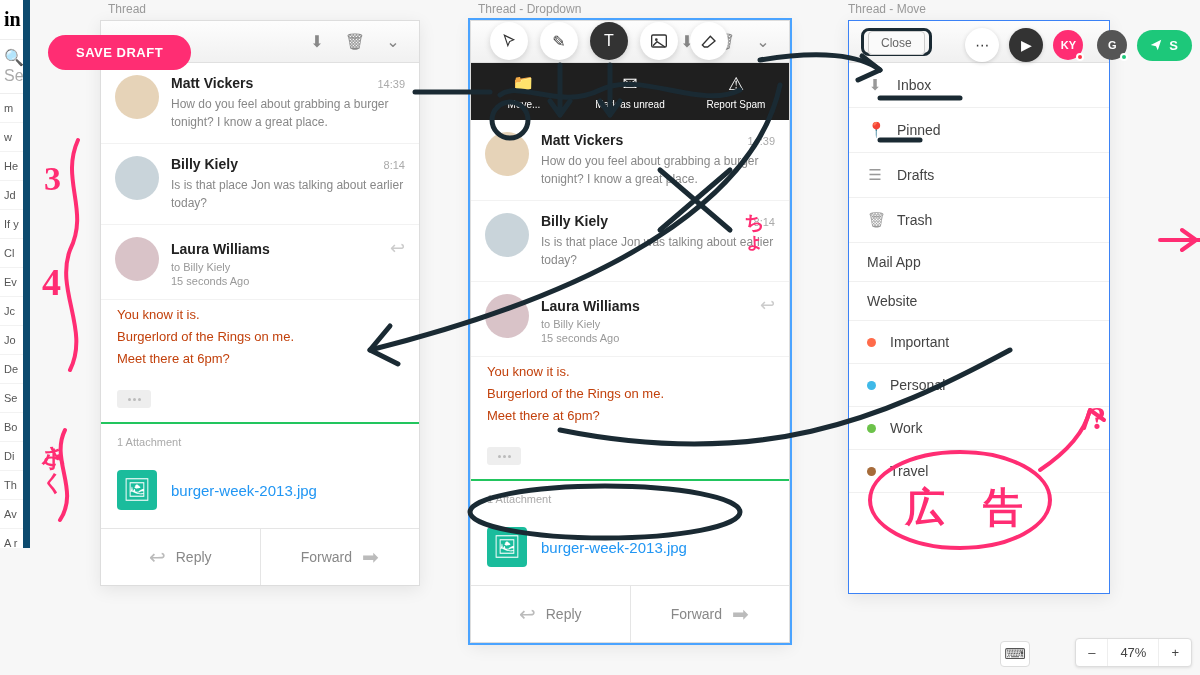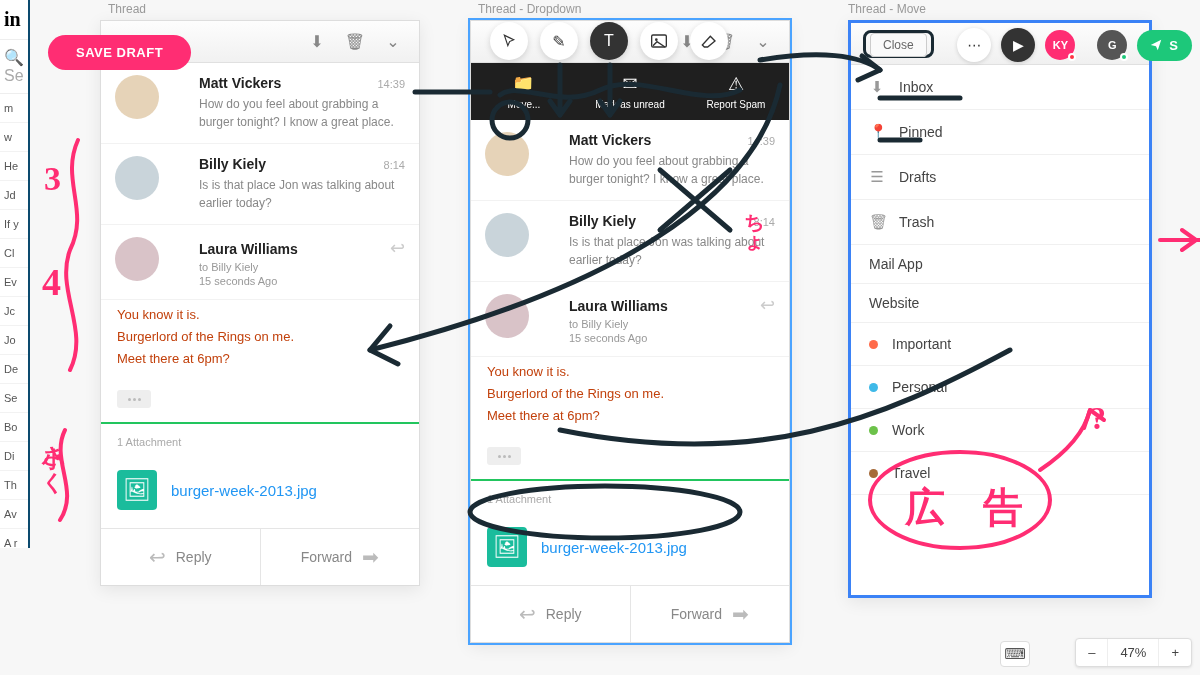--- a/index.html
+++ b/index.html
@@ -1,19 +1,19 @@
 <!DOCTYPE html>
 <html><head>
 <meta charset="utf-8">
 <style>
 * { margin: 0; padding: 0; box-sizing: border-box; font-family: -apple-system, BlinkMacSystemFont, "Segoe UI", Helvetica, Arial, sans-serif; }
 body { width: 1200px; height: 675px; background: #f7f7f7; position: relative; overflow: hidden; }
 
 
-.left-sliver { position: absolute; left: 0; top: 0; width: 30px; height: 548px; background: #fff; border-right: 2px solid #0c4a6e; overflow: hidden; }
+.left-sliver { position: absolute; left: 0; top: 0; width: 30px; height: 548px; background: #fff; border-right: 7px solid #0c4a6e; overflow: hidden; }
 .left-sliver .logo { font-family: cursive; font-weight: bold; font-size: 20px; padding: 8px 4px; border-bottom: 1px solid #eee; }
 .left-sliver .row { font-size: 11px; color: #555; padding: 8px 4px; border-bottom: 1px solid #f2f2f2; white-space: nowrap; }
 .left-sliver .search { padding: 8px 4px; color: #aaa; font-size: 16px; border-bottom: 1px solid #eee; }
 
 
 .artboard-label { position: absolute; font-size: 12px; color: #999; }
 
 
 .save-draft { position: absolute; left: 48px; top: 35px; background: #ff2d73; color: #fff; border-radius: 20px; padding: 10px 28px; font-size: 13px; font-weight: 600; letter-spacing: 0.5px; z-index: 50; }
 
@@ -33,41 +33,41 @@
 .panel { position: absolute; width: 320px; background: #fff; border: 1px solid #ddd; box-shadow: 0 4px 16px rgba(0,0,0,0.08); }
 .panel.selected { outline: 2px solid #4aa3ff; }
 .panel-header { height: 42px; background: linear-gradient(#fdfdfd,#f1f1f1); border-bottom: 1px solid #e0e0e0; display: flex; align-items: center; justify-content: flex-end; gap: 10px; padding: 0 12px; }
 .hdr-icon { width: 28px; height: 28px; border-radius: 4px; display: flex; align-items: center; justify-content: center; color: #888; font-size: 16px; }
 .subject-outline { border: 3px solid #1a2a33; border-radius: 10px; padding: 10px 14px; margin: 6px; }
 .dropdown-bar { background: #1f1f1f; color: #fff; display: flex; }
 .dropdown-item { flex: 1; text-align: center; padding: 10px 4px; font-size: 10px; }
 .dropdown-item .ic { display: block; font-size: 18px; margin-bottom: 4px; }
 .msg { display: flex; padding: 12px 14px; gap: 12px; border-bottom: 1px solid #f2f2f2; }
 .msg .av { width: 44px; height: 44px; border-radius: 50%; background: #d5d5d5; flex-shrink: 0; }
-.msg .body { flex: 1; margin-left: 28px; }
+.msg .body { flex: 1; }
 .msg .line1 { display: flex; justify-content: space-between; align-items: baseline; }
 .msg .name { font-weight: 700; font-size: 14px; color: #222; }
 .msg .time { font-size: 11px; color: #aaa; }
 .msg .text { font-size: 12px; color: #888; line-height: 1.5; margin-top: 4px; }
 .msg .to { font-size: 11px; color: #999; margin-top: 2px; }
 .msg .reply-ic { margin-left: auto; color: #ccc; font-size: 18px; }
 .body-text { padding: 4px 16px 14px; font-size: 13px; color: #c2410c; line-height: 1.7; }
 .dots { margin: 6px 16px 14px; width: 34px; height: 18px; background: #eee; border-radius: 3px; display: flex; align-items: center; justify-content: center; gap: 2px; }
 .dots span { width: 3px; height: 3px; background: #bbb; border-radius: 50%; }
 .attach-label { padding: 12px 16px; font-size: 11px; color: #aaa; border-top: 2px solid #22c55e; }
 .attachment { display: flex; align-items: center; gap: 14px; padding: 10px 16px 18px; }
 .attach-icon { width: 40px; height: 40px; background: #1abc9c; border-radius: 4px; display: flex; align-items: center; justify-content: center; color: #fff; font-size: 22px; }
 .attach-name { color: #2196f3; font-size: 15px; font-weight: 500; }
 .action-bar { display: flex; border-top: 1px solid #e5e5e5; }
 .action-btn { flex: 1; padding: 16px; text-align: center; font-size: 14px; color: #888; display: flex; align-items: center; justify-content: center; gap: 10px; }
 .action-btn + .action-btn { border-left: 1px solid #e5e5e5; }
 .arrow-ic { font-size: 20px; color: #bbb; }
 
 
-.move-panel { position: absolute; width: 304px; background: #fff; border: 3px solid #3b82f6; box-shadow: 0 4px 16px rgba(0,0,0,0.08); }
+.move-panel { position: absolute; width: 262px; background: #fff; border: 1px solid #3b82f6; box-shadow: 0 4px 16px rgba(0,0,0,0.08); }
 .move-header { height: 42px; background: linear-gradient(#fdfdfd,#f0f0f0); border-bottom: 1px solid #e0e0e0; display: flex; align-items: center; padding: 0 12px; }
 .close-chip { border: 1px solid #ccc; border-radius: 4px; padding: 4px 12px; font-size: 12px; color: #666; background: #fafafa; }
 .close-outline { border: 3px solid #1a2a33; border-radius: 8px; padding: 2px 4px; }
 .move-row { display: flex; align-items: center; gap: 14px; padding: 13px 18px; border-bottom: 1px solid #f0f0f0; font-size: 14px; color: #444; }
 .move-row .ic { width: 16px; color: #999; font-size: 15px; text-align: center; }
 .move-row.nolabel { padding: 11px 18px; color: #444; }
 .label-dot { width: 9px; height: 9px; border-radius: 50%; }
 
 
 .zoom-bar { position: absolute; right: 8px; bottom: 8px; display: flex; align-items: center; gap: 0; background: #fff; border: 1px solid #ddd; border-radius: 4px; box-shadow: 0 1px 3px rgba(0,0,0,0.1); }
@@ -136,21 +136,21 @@
   <div class="tool-btn">
       <svg width="16" height="14" viewBox="0 0 24 20">
         <path d="M14 3l7 7-11 9H5l-3-3z" fill="none" stroke="currentColor" stroke-width="2"></path>
       </svg>
     </div>
 </div>
 
 <div class="right-controls">
   <div class="ctrl-circle">⋯</div>
   <div class="ctrl-circle" style="background:#333;color:#fff">▶</div>
-  <div id="user-badges" style="display:flex;gap:22px">
+  <div id="user-badges" style="display:flex;gap:14px">
       <div class="avatar-badge" style="background: rgb(255, 45, 115);">KY<div class="dot" style="background: rgb(255, 51, 68);"></div></div>
       <div class="avatar-badge" style="background: rgb(85, 85, 85);">G<div class="dot" style="background: rgb(29, 200, 122);"></div></div>
     </div>
   <div class="share-pill">
       <svg width="14" height="14" viewBox="0 0 24 24" fill="#fff">
         <path d="M3 12l18-9-6 18-3-7z"></path>
       </svg>
       <span>S</span>
     </div>
 </div>

